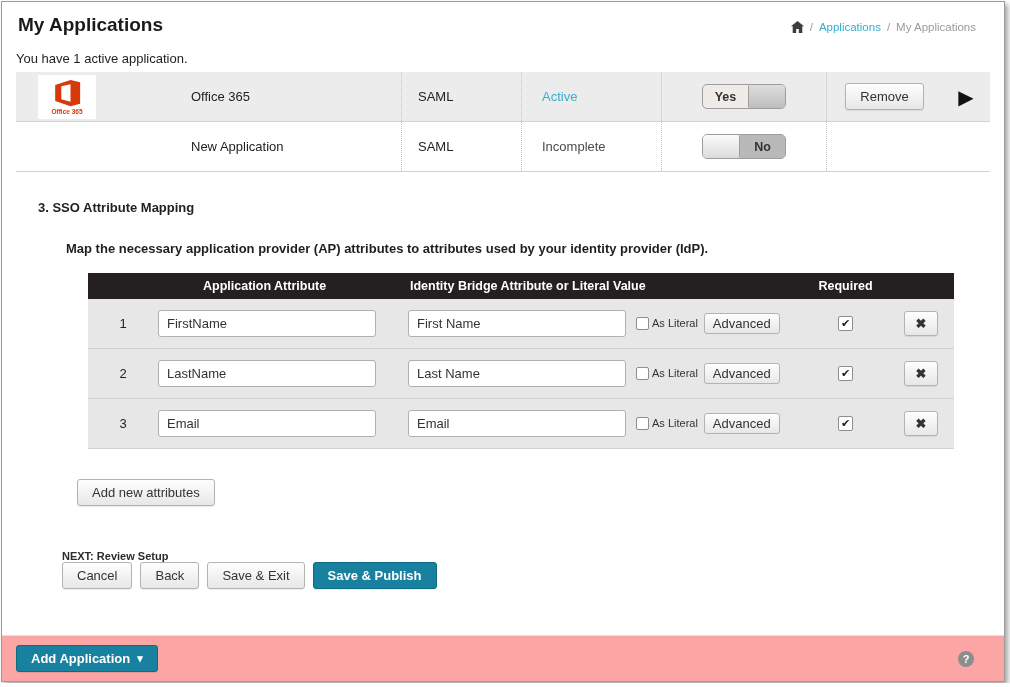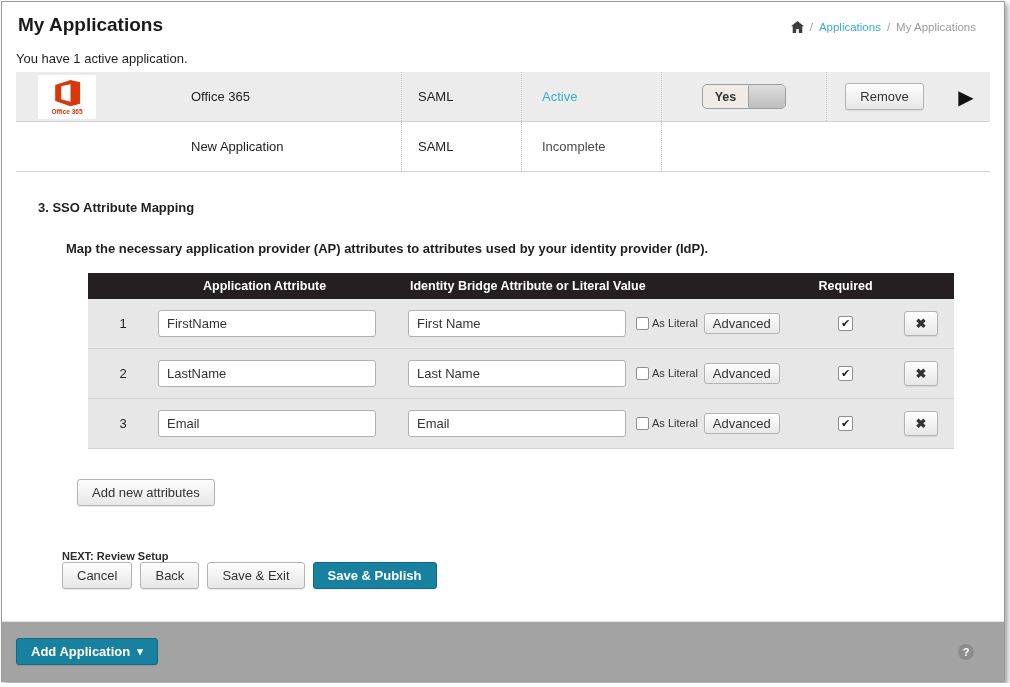--- a/index.html
+++ b/index.html
@@ -90,22 +90,22 @@
   .req-cell { display:flex; justify-content:center; }
   .del-cell { display:flex; justify-content:center; }
 
   .add-attr-row { margin:30px 0 0 75px; }
 
   .actions-row { display:flex; justify-content:space-between; margin:44px 44px 0 60px;flex-direction:column; }
   .next-label { font-size:11px; font-weight:bold; color:#2b2b2b; }
   .actions-buttons { display:flex; gap:8px; }
 
   
-  .footer-bar { position:absolute; left:0; right:0; bottom:0; height:60px; border-top:1px solid #e2e2e2;
-                display:flex; align-items:center; justify-content:space-between; padding:0 30px 0 14px; background:#a3a3a3; }
+  .footer-bar { position:absolute; left:0; right:0; bottom:0; height:46px; border-top:1px solid #e2e2e2;
+                display:flex; align-items:center; justify-content:space-between; padding:0 30px 0 14px; background:#fca5a5; }
   .footer-right { display:flex; align-items:center; gap:9px; }
   .caret { margin-left:7px; font-size:11px; }
   .help-circle { width:16px; height:16px; border-radius:50%; background:#8d8d8d; color:#fff; font-size:11px; font-weight:bold;
                  display:inline-flex; align-items:center; justify-content:center; cursor:pointer; }
 </style>
 </head>
 <body>
 
 <div class="frame">
 
@@ -152,20 +152,26 @@
       <div class="c c-expand">
         <span class="expand-arrow">▶</span>
       </div>
     </div>
 
     <div class="apps-grid apps-row">
       <div class="c"></div>
       <div class="c c-name">New Application</div>
       <div class="c c-type sep">SAML</div>
       <div class="c c-status sep status-incomplete">Incomplete</div>
+      <div class="c c-enabled sep">
+        <div class="toggle off">
+          <span class="knob"></span>
+          <span class="lab">No</span>
+        </div>
+      </div>
       <div class="c c-remove sep"></div>
       <div class="c c-expand"></div>
     </div>
   </div>
 
   <div class="section-title">3. SSO Attribute Mapping</div>
   <div class="section-desc">Map the necessary application provider (AP) attributes to attributes used by your identity provider (IdP).</div>
 
   <div class="attr-table">
     <div class="attr-grid attr-header">

